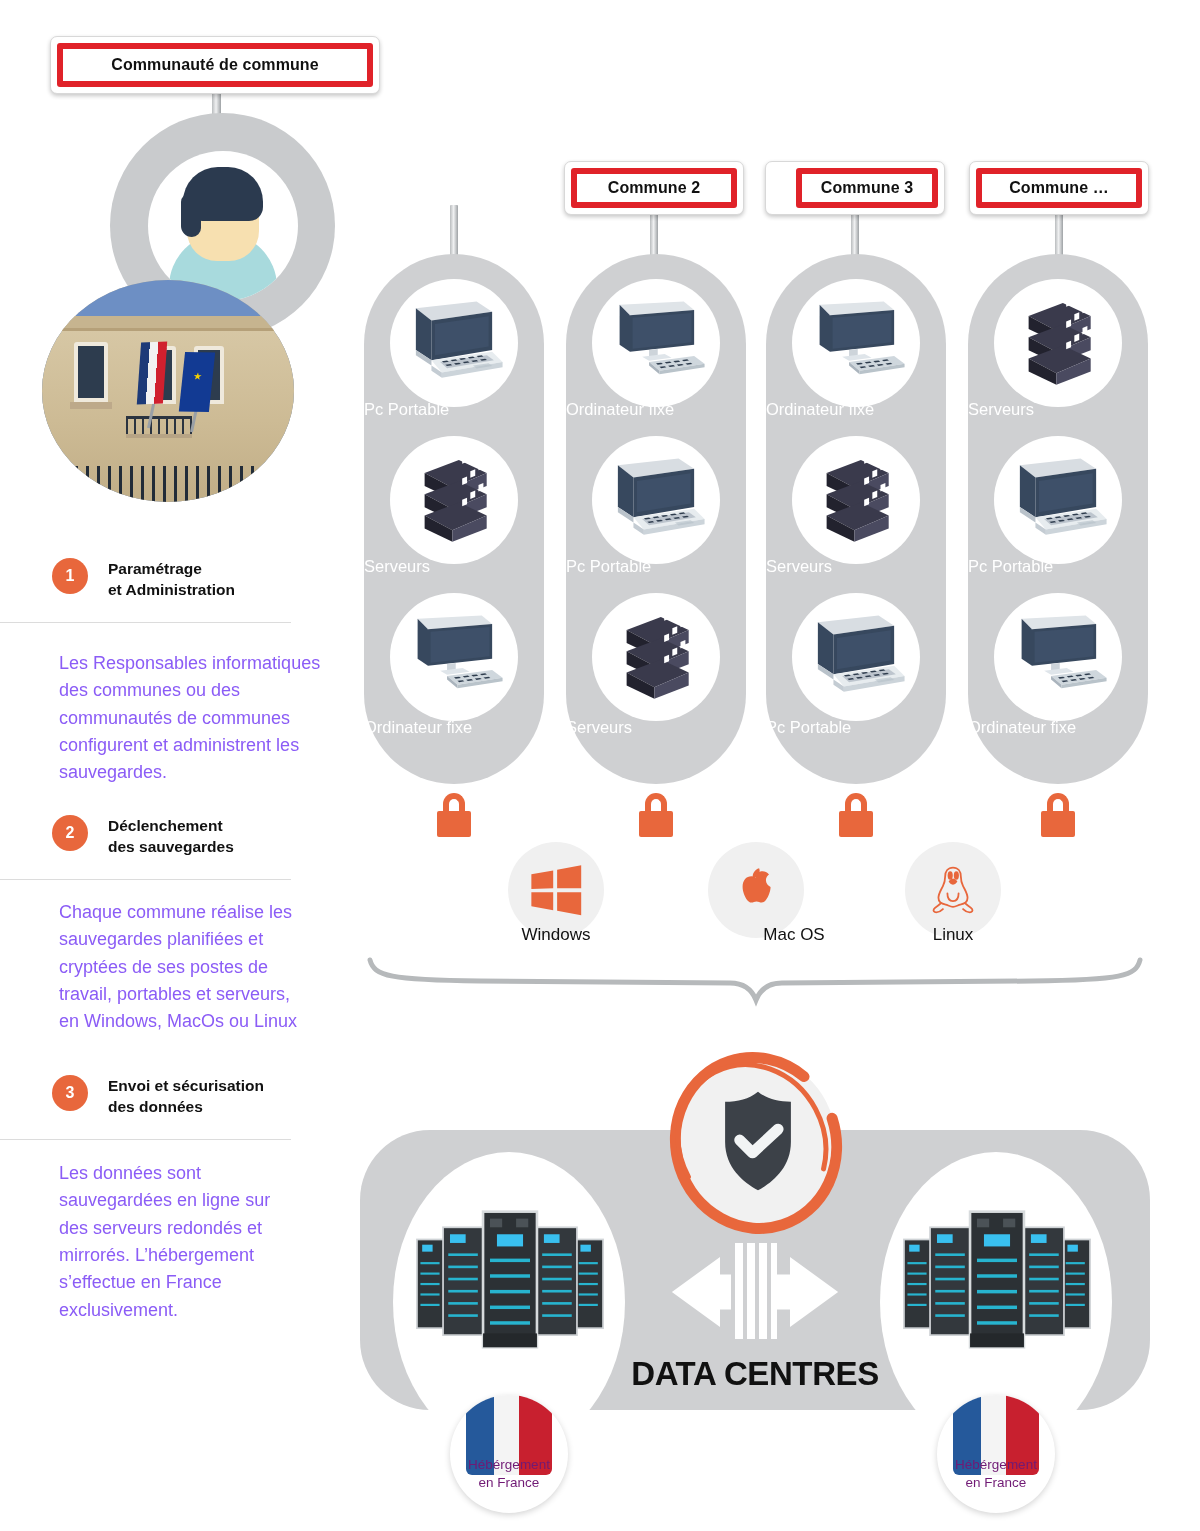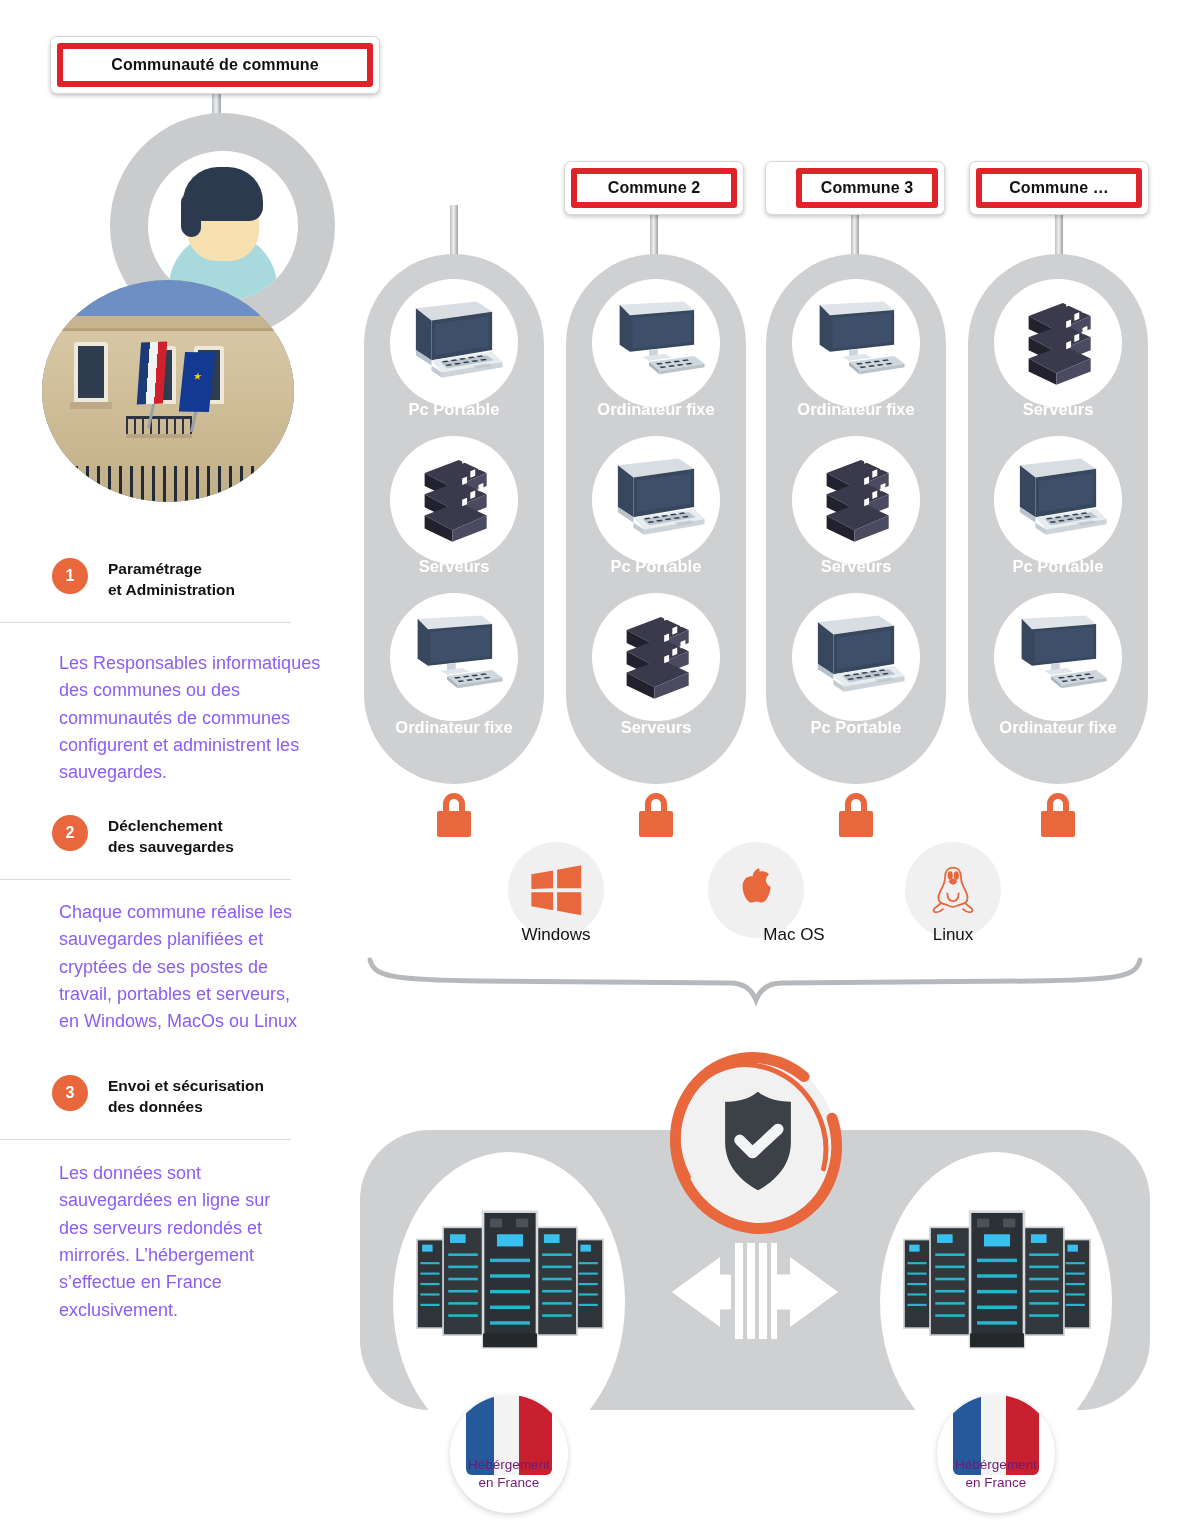--- a/index.html
+++ b/index.html
@@ -136,22 +136,22 @@
 
   
   .pill {
     position:absolute; background:#cfd0d2; border-radius:110px;
   }
   .dev-circle {
     position:absolute; border-radius:50%; background:#ffffff;
     display:flex; align-items:center; justify-content:center;
   }
   .dev-label {
-    position:absolute; width:100%; text-align:center;
-    color:#ffffff; font-weight:bold; font-size:16.5px;
+    position:absolute; width:100%; 
+    color:#ffffff; font-weight:normal; font-size:16.5px;
     white-space:nowrap; left:0;
   }
 
   
   .lock { position:absolute; width:34px; height:44px; }
   .lock .shackle {
     position:absolute; left:50%; top:0; transform:translateX(-50%);
     width:22px; height:22px; border:6px solid #e8673c;
     border-bottom:none; border-radius:11px 11px 0 0;
   }
@@ -619,20 +619,21 @@
 
   <svg style="position:absolute; left:660px; top:1048px;" width="190" height="190">
     <ellipse cx="96" cy="95" rx="80" ry="86" fill="#f1f1f1"></ellipse>
     <ellipse cx="96" cy="95" rx="80" ry="86" fill="none" stroke="#e8673c" stroke-width="11" stroke-linecap="round" stroke-dasharray="470 60" transform="rotate(-18 96 95)"></ellipse>
     <ellipse cx="92" cy="95" rx="72" ry="80" fill="none" stroke="#e8673c" stroke-width="5" stroke-linecap="round" stroke-dasharray="300 180" transform="rotate(152 92 95)"></ellipse>
   </svg>
   <svg style="position:absolute; left:712px; top:1088px;" width="92" height="106">
       <use href="#ic-shield"></use>
     </svg>
 
+  <div class="dc-title" style="left:545px; top:1355px;">DATA CENTRES</div>
 
   <div class="flag-circle" style="left:450px; top:1395px;">
     <div class="fl"></div>
     <div class="cap">
       <div>Hébérgement</div>
       <div>en France</div>
     </div>
   </div>
 
   <div class="flag-circle" style="left:937px; top:1395px;">

